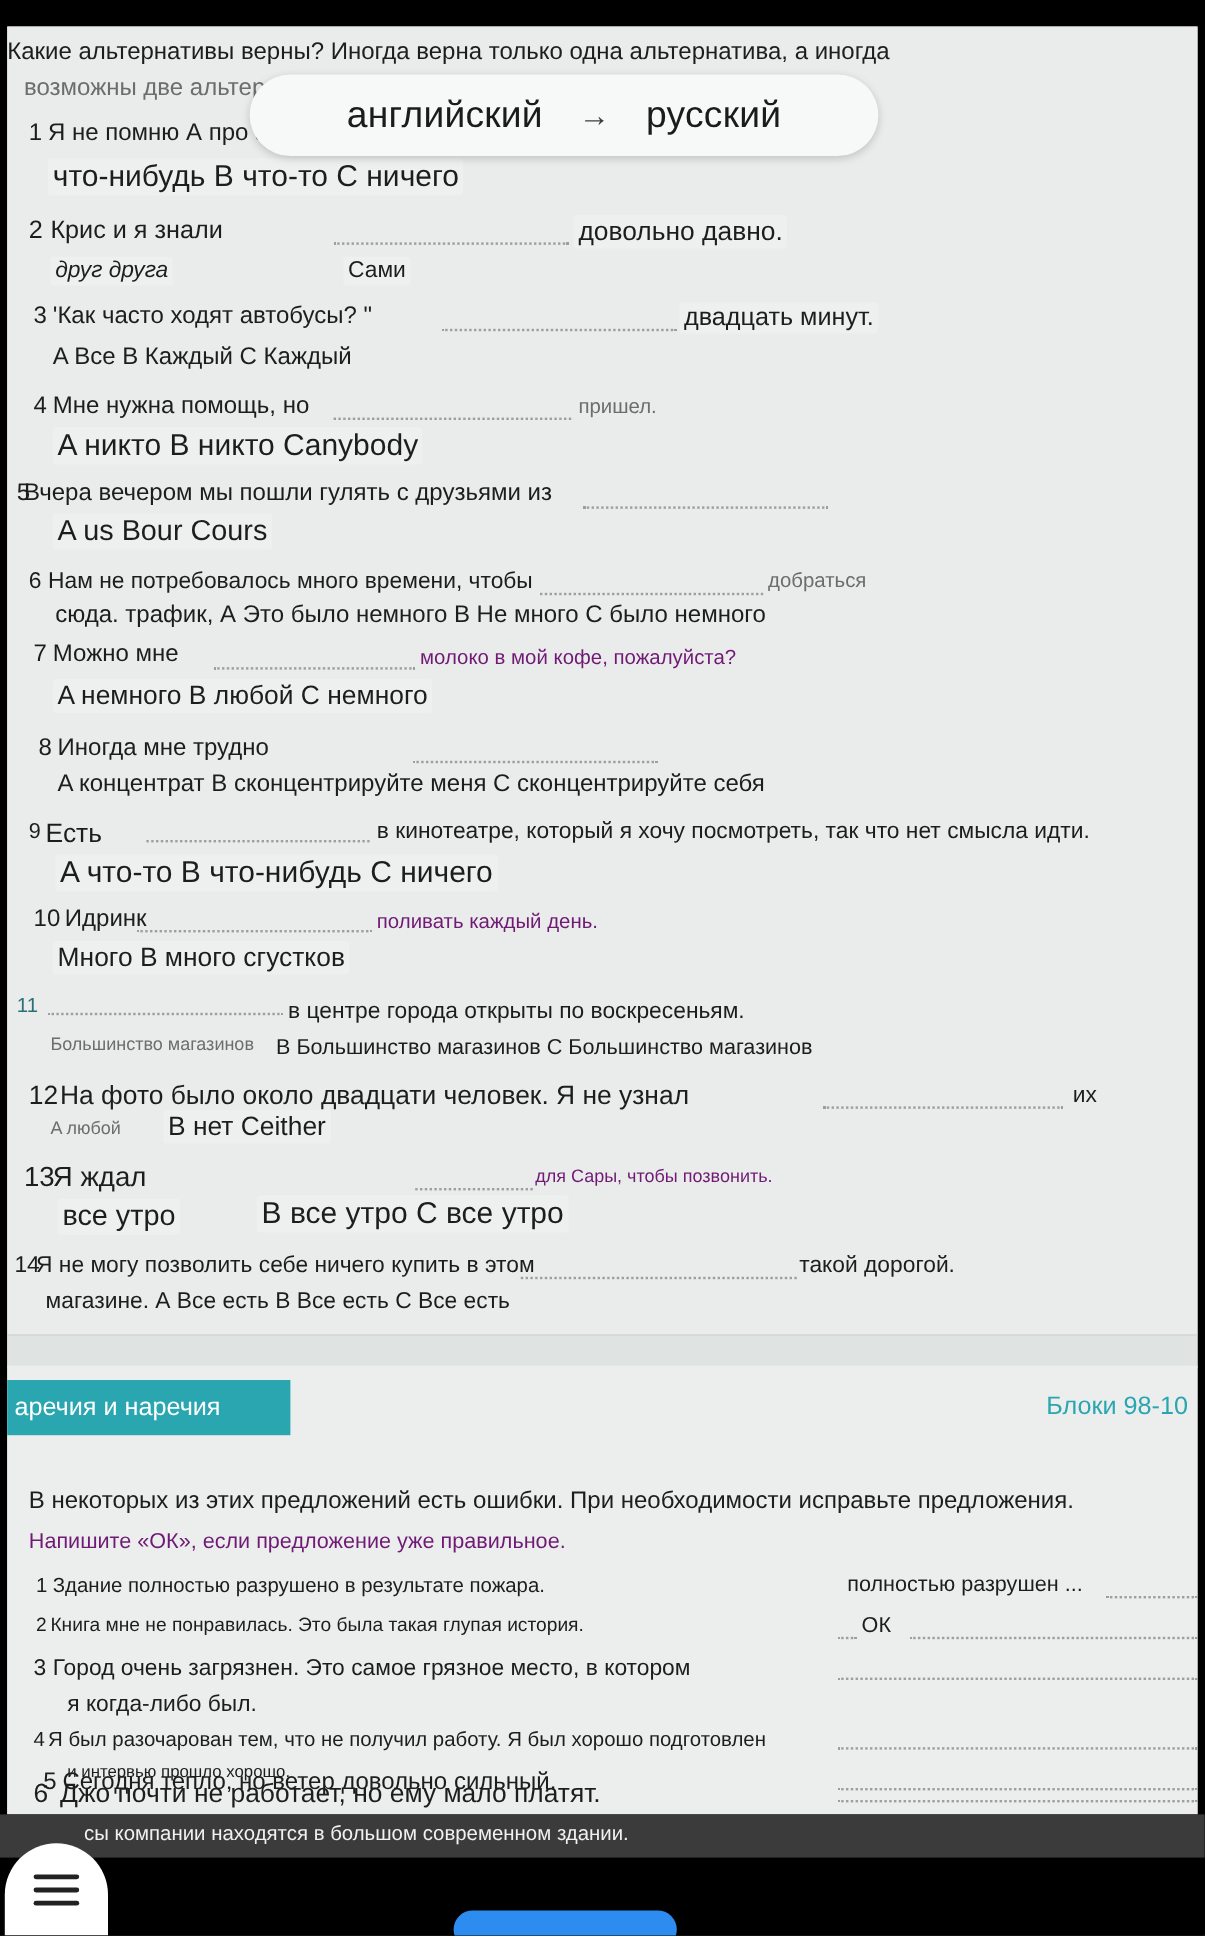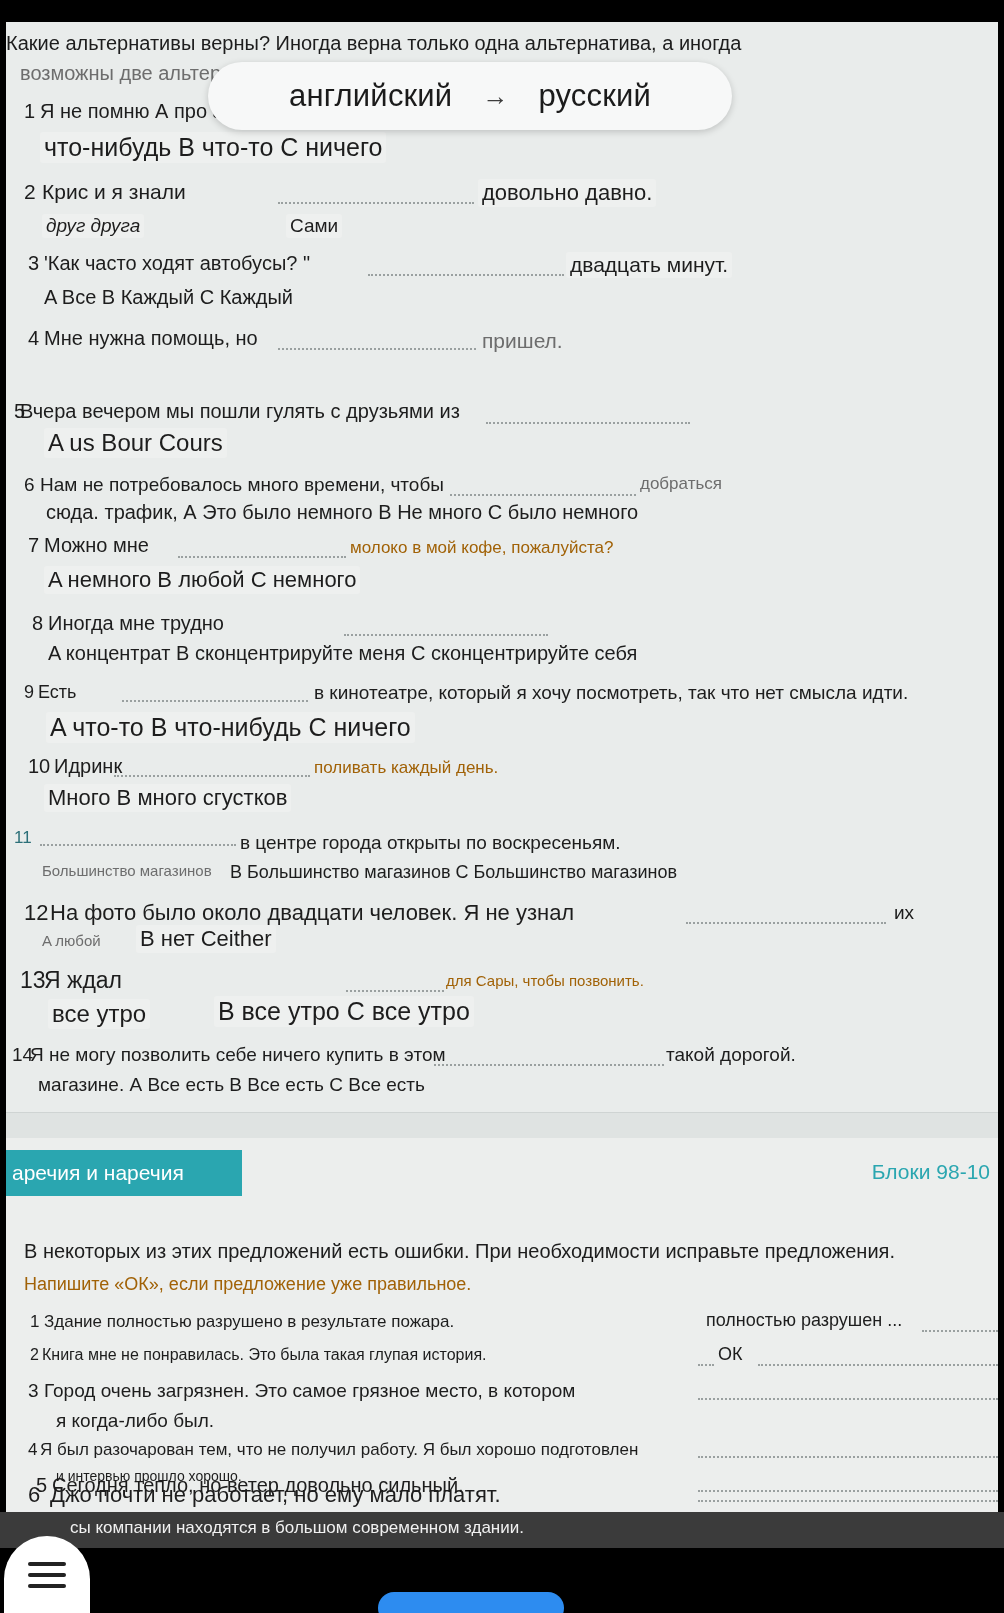--- a/index.html
+++ b/index.html
@@ -81,21 +81,21 @@
     font-size: 26px;
     color: #3c3c3c;
   }
 
   
   .t {
     position: absolute;
     color: #1d1d1d;
     white-space: nowrap;
   }
-  .grey { color: #a16207; }
+  .grey { color: #701a75; }
   .light { color: #6d6d6d; }
 
   
   .blank {
     position: absolute;
     border-bottom: 2px dotted #9aa0a0;
     height: 0;
   }
 
   
@@ -234,21 +234,22 @@
 
       <div class="t" style="left:22px; top:230px; font-size:20px;">3</div>
       <div class="t" style="left:38px; top:230px; font-size:20px;">'Как часто ходят автобусы? "</div>
       <div class="blank" style="left:362px; top:252px; width:196px;"></div>
       <div class="chunk" style="left:560px; top:230px; font-size:21px;">двадцать минут.</div>
       <div class="t" style="left:38px; top:264px; font-size:20px;">A Все B Каждый C Каждый</div>
 
       <div class="t" style="left:22px; top:305px; font-size:20px;">4</div>
       <div class="t" style="left:38px; top:305px; font-size:20px;">Мне нужна помощь, но</div>
       <div class="blank" style="left:272px; top:326px; width:198px;"></div>
-      <div class="t light" style="left:476px; top:307px; font-size:21px;">пришел.</div>
+      <div class="t light" style="left:476px; top:307px; font-size:17px;">пришел.</div>
+      <div class="chunk" style="left:38px; top:334px; font-size:25px;">A никто B никто Canybody</div>
 
       <div class="t" style="left:8px; top:378px; font-size:20px;">5</div>
       <div class="t" style="left:14px; top:378px; font-size:20px;">Вчера вечером мы пошли гулять с друзьями из</div>
       <div class="blank" style="left:480px; top:400px; width:204px;"></div>
       <div class="chunk" style="left:38px; top:406px; font-size:24px;">A us Bour Cours</div>
 
       <div class="t" style="left:18px; top:452px; font-size:19px;">6</div>
       <div class="t" style="left:34px; top:452px; font-size:19px;">Нам не потребовалось много времени, чтобы</div>
       <div class="blank" style="left:444px; top:472px; width:186px;"></div>
       <div class="t light" style="left:634px; top:452px; font-size:17px;">добраться</div>
@@ -259,21 +260,21 @@
       <div class="blank" style="left:172px; top:534px; width:168px;"></div>
       <div class="t grey" style="left:344px; top:516px; font-size:17px;">молоко в мой кофе, пожалуйста?</div>
       <div class="chunk" style="left:38px; top:544px; font-size:22px;">A немного B любой C немного</div>
 
       <div class="t" style="left:26px; top:590px; font-size:20px;">8</div>
       <div class="t" style="left:42px; top:590px; font-size:20px;">Иногда мне трудно</div>
       <div class="blank" style="left:338px; top:612px; width:204px;"></div>
       <div class="t" style="left:42px; top:620px; font-size:20px;">A концентрат B сконцентрируйте меня C сконцентрируйте себя</div>
 
       <div class="t" style="left:18px; top:660px; font-size:18px;">9</div>
-      <div class="t" style="left:32px; top:660px; font-size:18px;">Есть</div>
+      <div class="t" style="left:32px; top:660px; font-size:22px;">Есть</div>
       <div class="blank" style="left:116px; top:678px; width:186px;"></div>
       <div class="t" style="left:308px; top:660px; font-size:19px;">в кинотеатре, который я хочу посмотреть, так что нет смысла идти.</div>
       <div class="chunk" style="left:40px; top:690px; font-size:25px;">A что-то B что-нибудь C ничего</div>
 
       <div class="t" style="left:22px; top:733px; font-size:20px;">10</div>
       <div class="t" style="left:48px; top:733px; font-size:20px;">Идринк</div>
       <div class="blank" style="left:108px; top:753px; width:196px;"></div>
       <div class="t grey" style="left:308px; top:736px; font-size:17px;">поливать каждый день.</div>
       <div class="chunk" style="left:38px; top:762px; font-size:22px;">Много B много сгустков</div>
 

